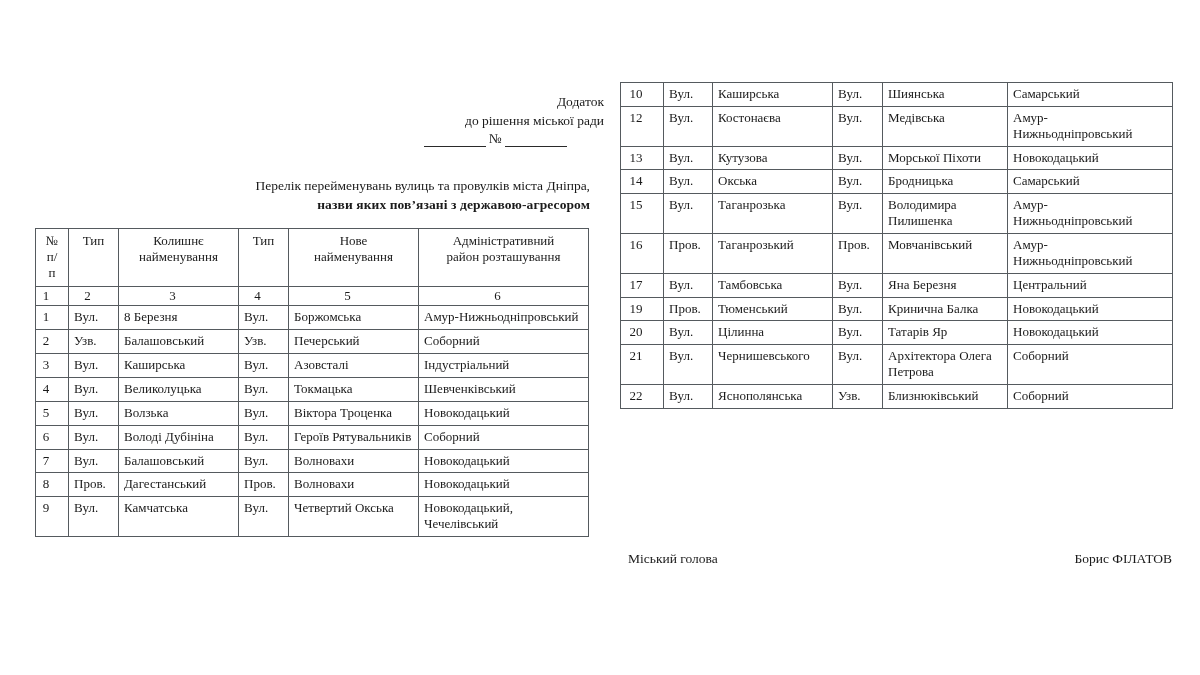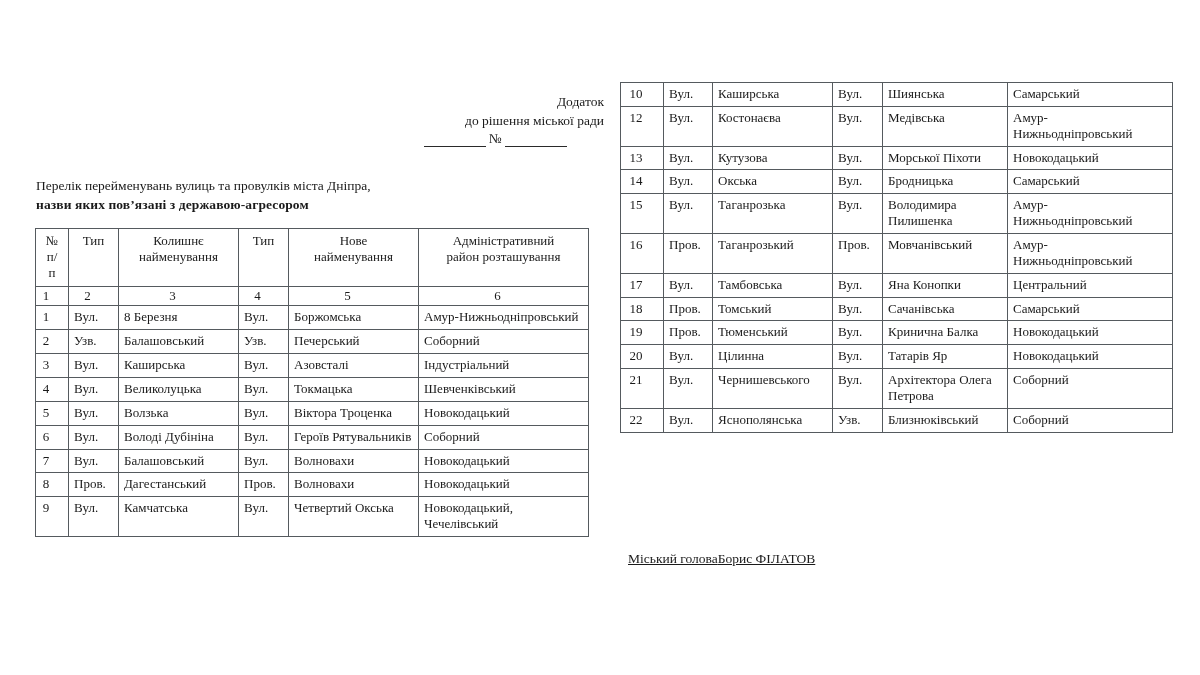--- a/index.html
+++ b/index.html
@@ -49,21 +49,21 @@
     line-height: 1;
     padding-bottom: 1px;
   }
 
   
   #doc-title {
     position: absolute;
     left: 36px;
     top: 176px;
     width: 554px;
-    text-align: left;
+    text-align: right;
     font-size: 13.5px;
     line-height: 1.42;
   }
   #doc-title .t2 { letter-spacing: 0.1px; font-weight: bold; }
 
   
   table.reg {
     position: absolute;
     border-collapse: collapse;
     table-layout: fixed;
@@ -118,23 +118,23 @@
   #table-left thead th { padding-top: 4px; padding-bottom: 5px; }
   #table-left tr.colnums td { text-align: center; padding-top: 1px; padding-bottom: 2px; }
 
   
   #signature {
     position: absolute;
     left: 628px;
     top: 551px;
     width: 544px;
     display: flex;
+    justify-content: space-between;
     align-items: baseline;
     font-size: 13.5px;
-    text-decoration: underline;
   }
 </style>
 </head>
 <body>
 
 <div id="doc-header">
   <div class="hdr-line">Додаток</div>
   <div class="hdr-line">до рішення міської ради</div>
   <div class="num-row">
     <span class="rule left"></span>
@@ -320,30 +320,22 @@
         <td>Таганрозький</td>
         <td>Пров.</td>
         <td>Мовчанівський</td>
         <td>Амур-Нижньодніпровський</td>
       </tr>
       <tr>
         <td class="c-rownum">17</td>
         <td>Вул.</td>
         <td>Тамбовська</td>
         <td>Вул.</td>
-        <td>Яна Конопки</td>
+        <td>Яна Березня</td>
         <td>Центральний</td>
-      </tr>
-      <tr>
-        <td class="c-rownum">18</td>
-        <td>Пров.</td>
-        <td>Томський</td>
-        <td>Вул.</td>
-        <td>Сачанівська</td>
-        <td>Самарський</td>
       </tr>
       <tr>
         <td class="c-rownum">19</td>
         <td>Пров.</td>
         <td>Тюменський</td>
         <td>Вул.</td>
         <td>Кринична Балка</td>
         <td>Новокодацький</td>
       </tr>
       <tr>

